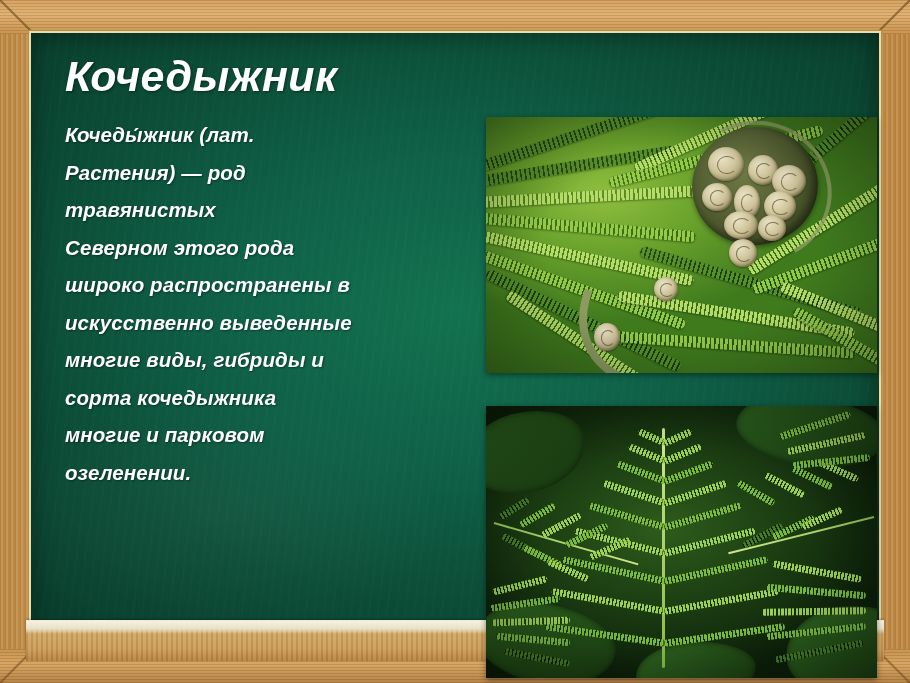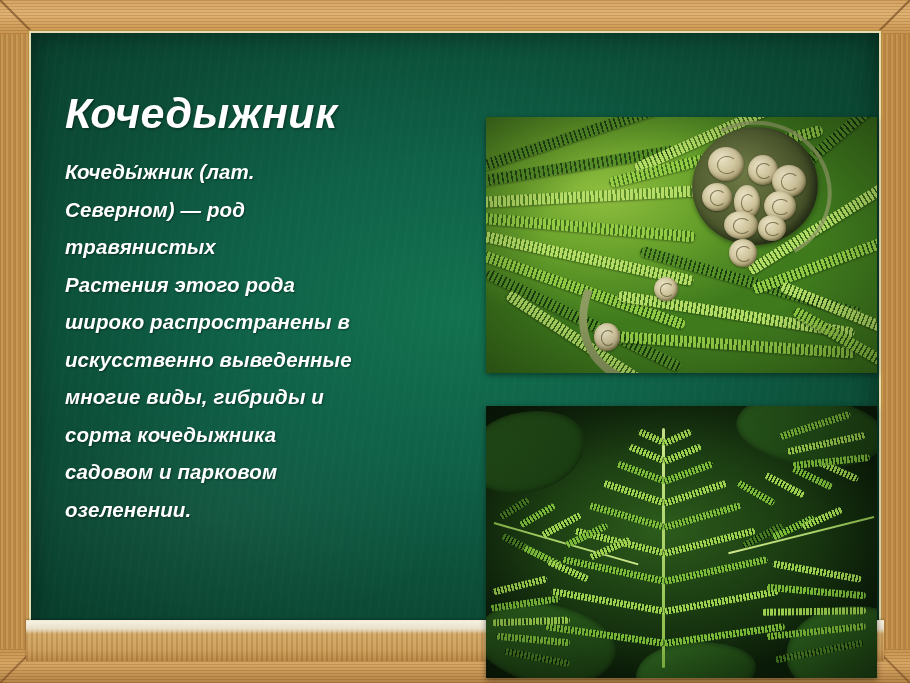--- a/index.html
+++ b/index.html
@@ -81,21 +81,20 @@
     background:
       repeating-linear-gradient(97deg, rgba(255,255,255,.012) 0px, rgba(255,255,255,.012) 2px, rgba(0,0,0,0) 2px, rgba(0,0,0,0) 9px),
       radial-gradient(ellipse 40% 28% at 22% 78%, rgba(255,255,255,.035), rgba(255,255,255,0) 70%);
     pointer-events:none;
   }
 
   
   .textcol{
     position:absolute;left:34px;top:22px;width:392px;
     z-index:4;
-    margin-top:37px;
   }
   .title{
     font-size:43px;font-weight:bold;font-style:italic;color:#ffffff;
     line-height:1.0;letter-spacing:.5px;margin:0 0 18px 0;
     text-shadow:1px 1px 3px rgba(0,0,0,.45);
     white-space:nowrap;
   }
   .body-text{
     font-size:20.5px;font-weight:bold;font-style:italic;color:#ffffff;
     line-height:37.5px;letter-spacing:.1px;
@@ -217,28 +216,28 @@
         <line x1="60" y1="60" x2="20" y2="20" stroke="rgba(95,55,18,.45)" stroke-width="2"></line>
       </svg>
   </div>
 
   <div class="board">
 
     <div class="textcol">
       <h1 class="title">Кочедыжник</h1>
       <div class="body-text">
         <span class="ln">Кочеды́жник (лат.</span>
-        <span class="ln">Северном) — род</span>
+        <span class="ln">Растения) — род</span>
         <span class="ln">травянистых</span>
-        <span class="ln">Растения этого рода</span>
+        <span class="ln">Северном этого рода</span>
         <span class="ln">широко распространены в</span>
         <span class="ln">искусственно выведенные</span>
         <span class="ln">многие виды, гибриды и</span>
         <span class="ln">сорта кочедыжника</span>
-        <span class="ln">садовом и парковом</span>
+        <span class="ln">многие и парковом</span>
         <span class="ln">озеленении.</span>
       </div>
     </div>
 
     <div class="photo photo-fiddlehead">
       <div class="ph-canvas">
         <div class="fid-bg"></div>
 
         <div class="frond-blade dark" style="left:-30px;top:18px;width:210px;transform:rotate(-18deg);"></div>
         <div class="frond-blade dark" style="left:-40px;top:46px;width:230px;transform:rotate(-9deg);"></div>

